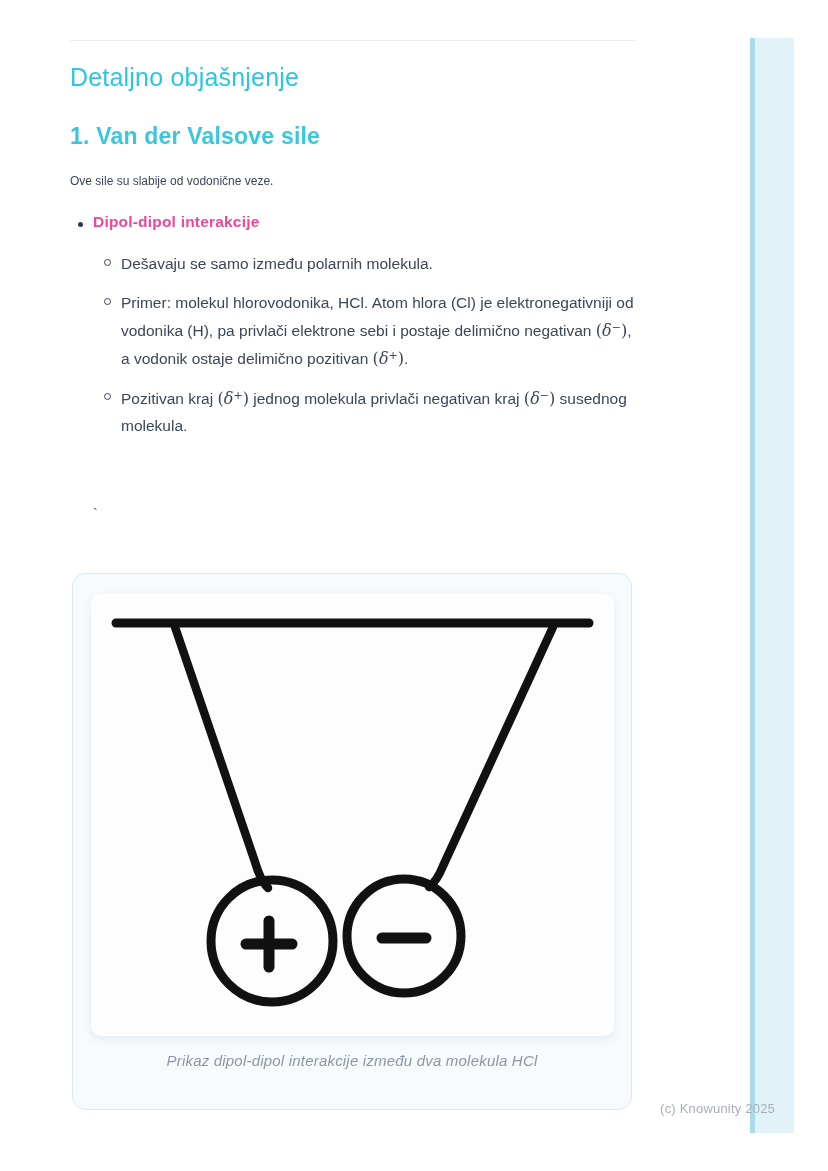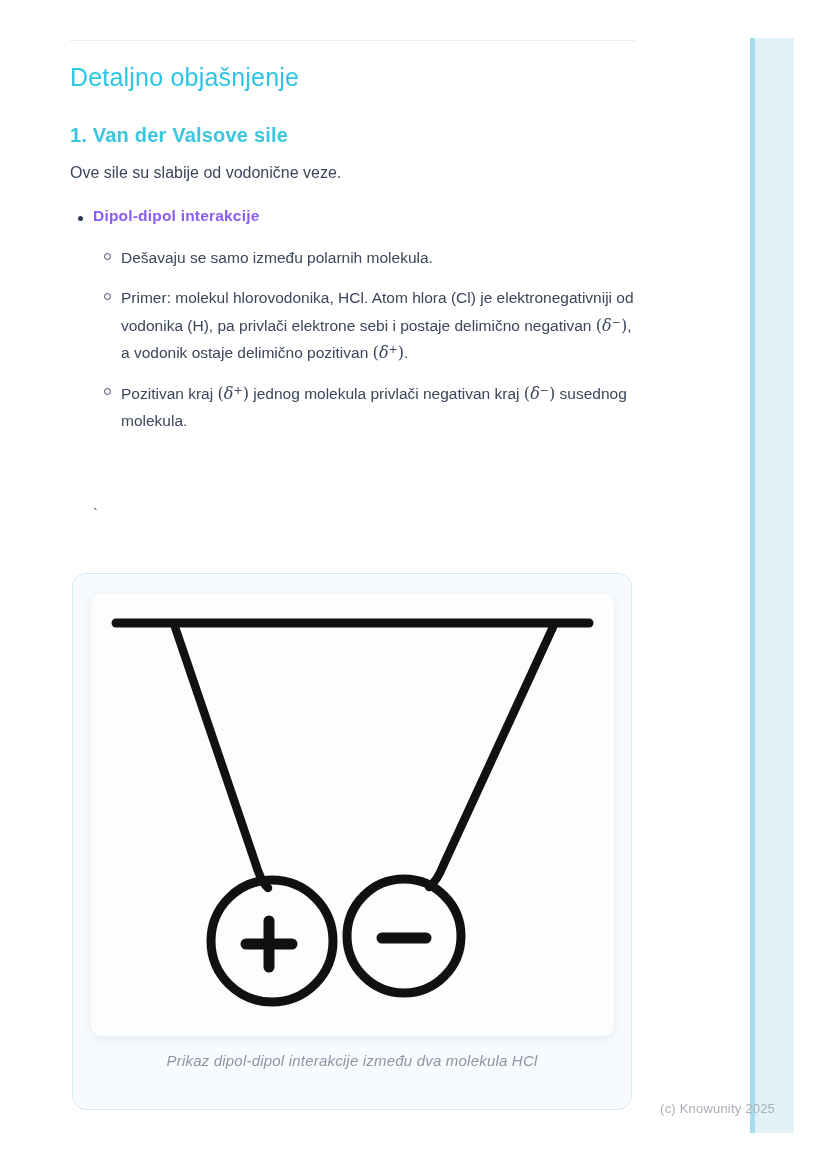--- a/index.html
+++ b/index.html
@@ -34,44 +34,44 @@
   }
   h1.page-title{
     margin:21px 0 0 0;
     font-size:25px;line-height:1.25;
     font-weight:400;
     color:#2cc5e5;
     letter-spacing:.2px;
   }
   h2.section-title{
     margin:29px 0 0 0;
-    font-size:20px;line-height:1.3;
+    font-size:23px;line-height:1.3;
     font-weight:700;
     color:#3ac6de;
     letter-spacing:.2px;
   }
   p.intro{
-    margin:11px 0 0 0;
-    font-size:16px;line-height:1.7;
+    margin:19px 0 0 0;
+    font-size:12px;line-height:1.7;
     color:#3b465a;
   }
   ul.main-list{
     list-style:none;
     margin:21px 0 0 0;
     padding:0 0 0 23px;
   }
   ul.main-list > li{position:relative;}
   ul.main-list > li::before{
     content:"";
     position:absolute;left:-15px;top:9px;
     width:5px;height:5px;border-radius:50%;
     background:#2f3a4e;
   }
   ul.main-list strong{
-    font-size:15.5px;color:#8b5cf6;
+    font-size:15.5px;color:#ec4899;
     letter-spacing:.2px;
   }
   ul.sub-list{
     list-style:none;
     margin:20px 0 0 0;
     padding:0 0 0 28px;
     width:515px;
   }
   ul.sub-list > li{
     position:relative;

